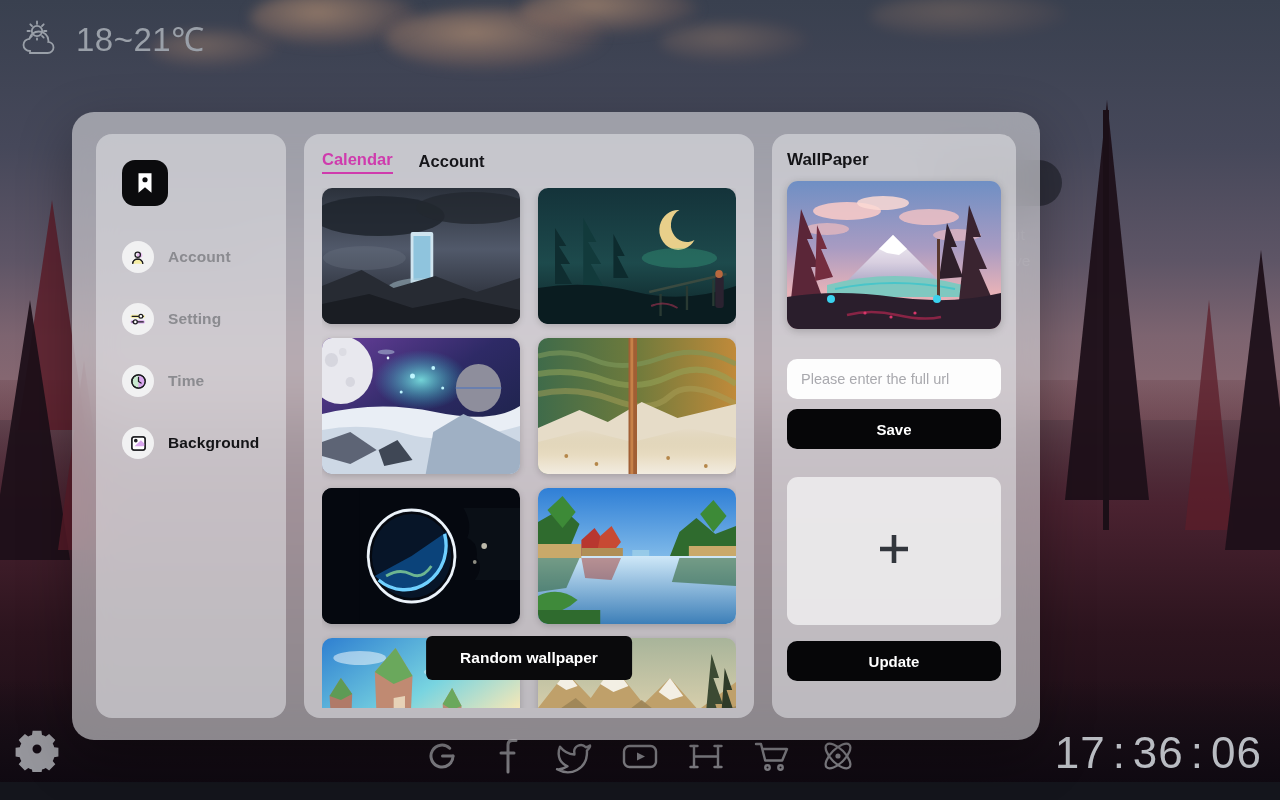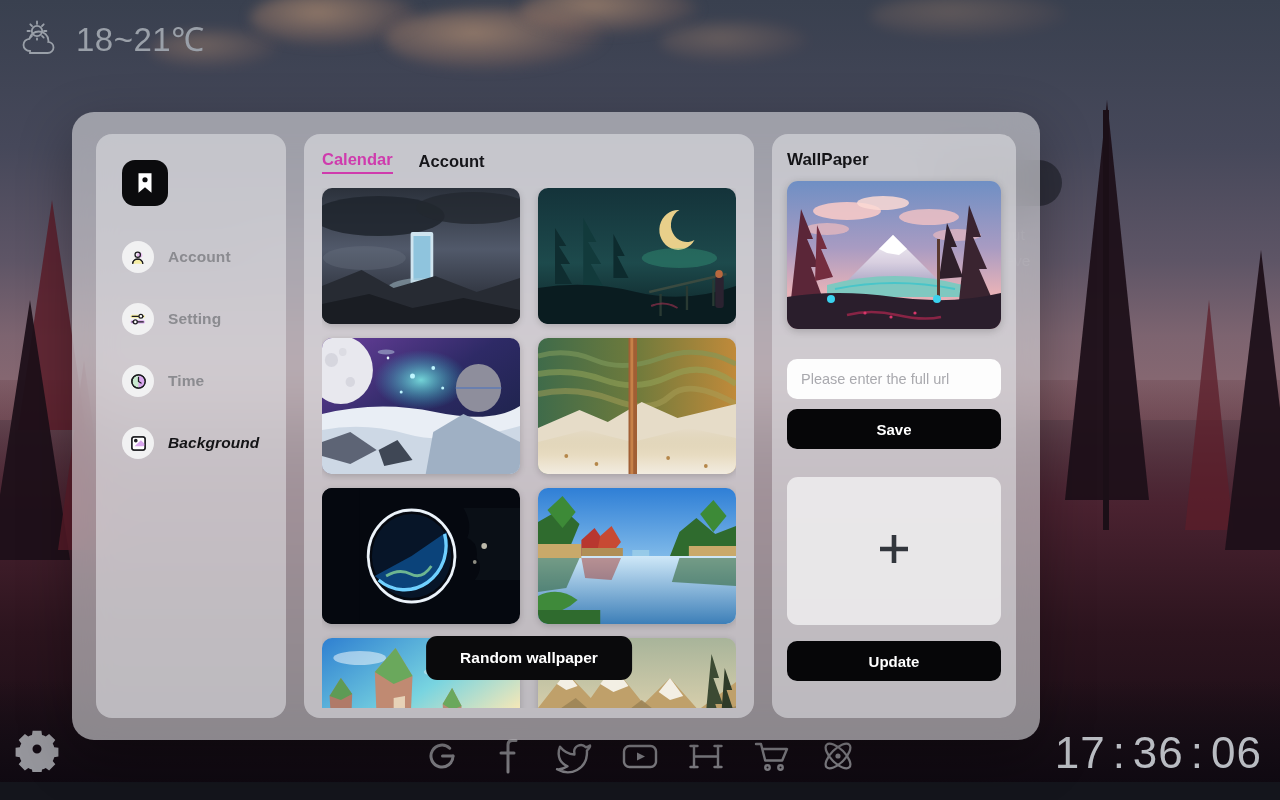--- a/index.html
+++ b/index.html
@@ -152,21 +152,21 @@
     width: 32px; height: 32px; flex: none;
     border-radius: 50%;
     background: #f1f1f2;
     display: flex; align-items: center; justify-content: center;
   }
   .nav-label {
     font-size: 15.5px; font-weight: 700;
     color: #8b8b90;
     letter-spacing: .1px;
   }
-  .nav-item.active .nav-label { color: #141417; font-style: italic; }
+  .nav-item.active .nav-label { color: #141417; }
 
   
   #gallery-panel {
     flex: 1;
     background: rgba(230,230,233,.55);
     border-radius: 16px;
     padding: 16px 18px 0 18px;
     position: relative;
     overflow: hidden;
   }
@@ -194,21 +194,21 @@
   }
   .thumb svg { display: block; width: 100%; height: 100%; }
 
   #random-wallpaper-btn {
     position: absolute; left: 50%; transform: translateX(-50%);
     bottom: 38px;
     background: #0a0a0c;
     color: #fff;
     font-size: 15.5px; font-weight: 700;
     padding: 13px 34px;
-    border-radius: 11px;
+    border-radius: 6px;
     cursor: pointer;
     white-space: nowrap;
     margin-top: 48px;
   }
 
   
   #wallpaper-panel {
     width: 244px; flex: none;
     background: rgba(228,228,231,.55);
     border-radius: 16px;

